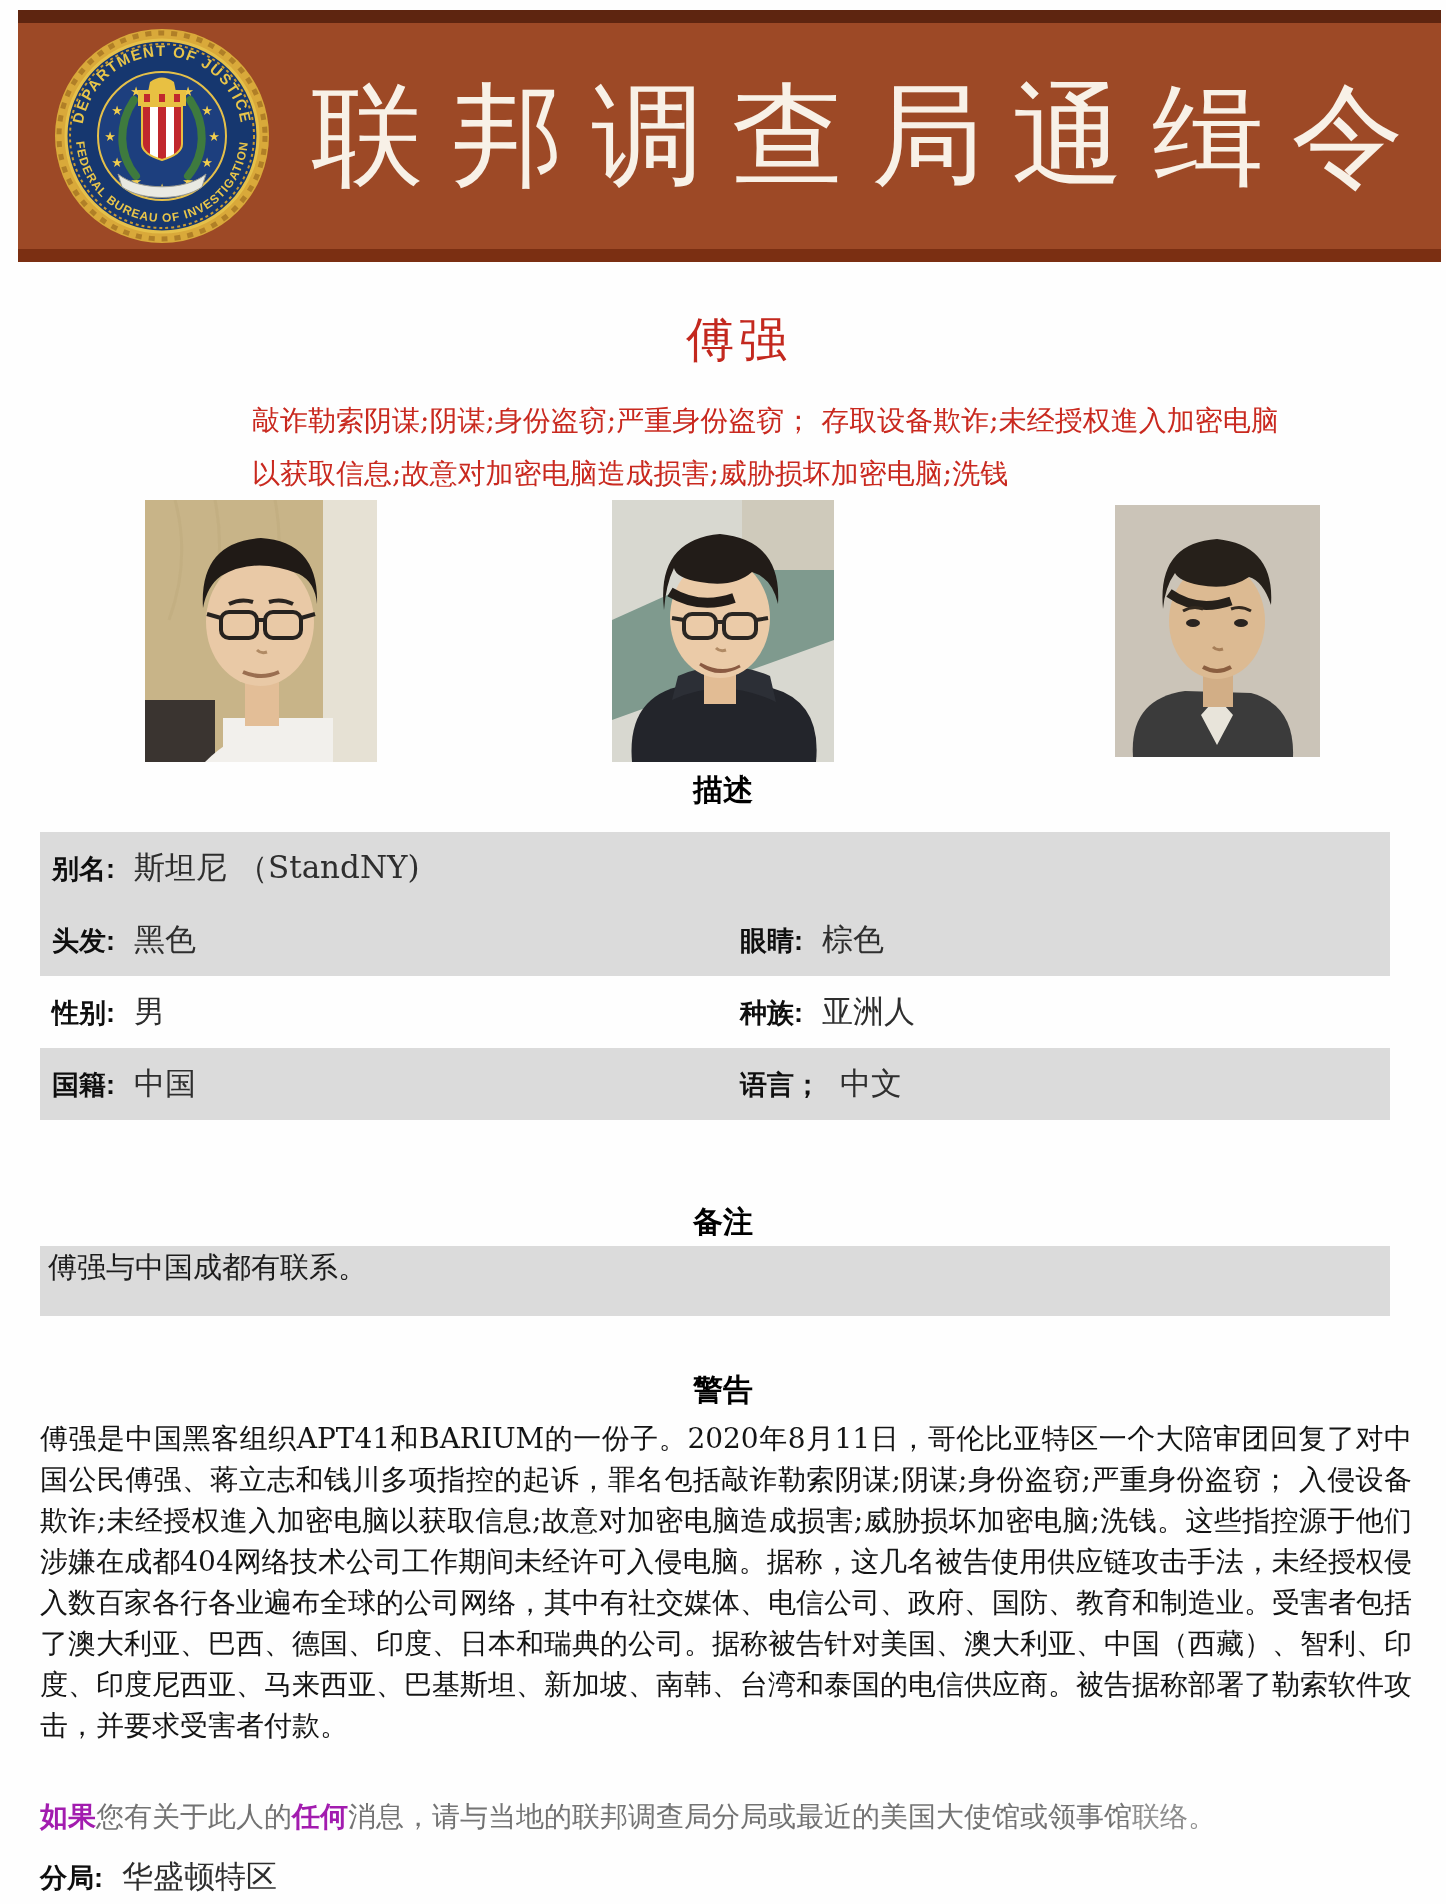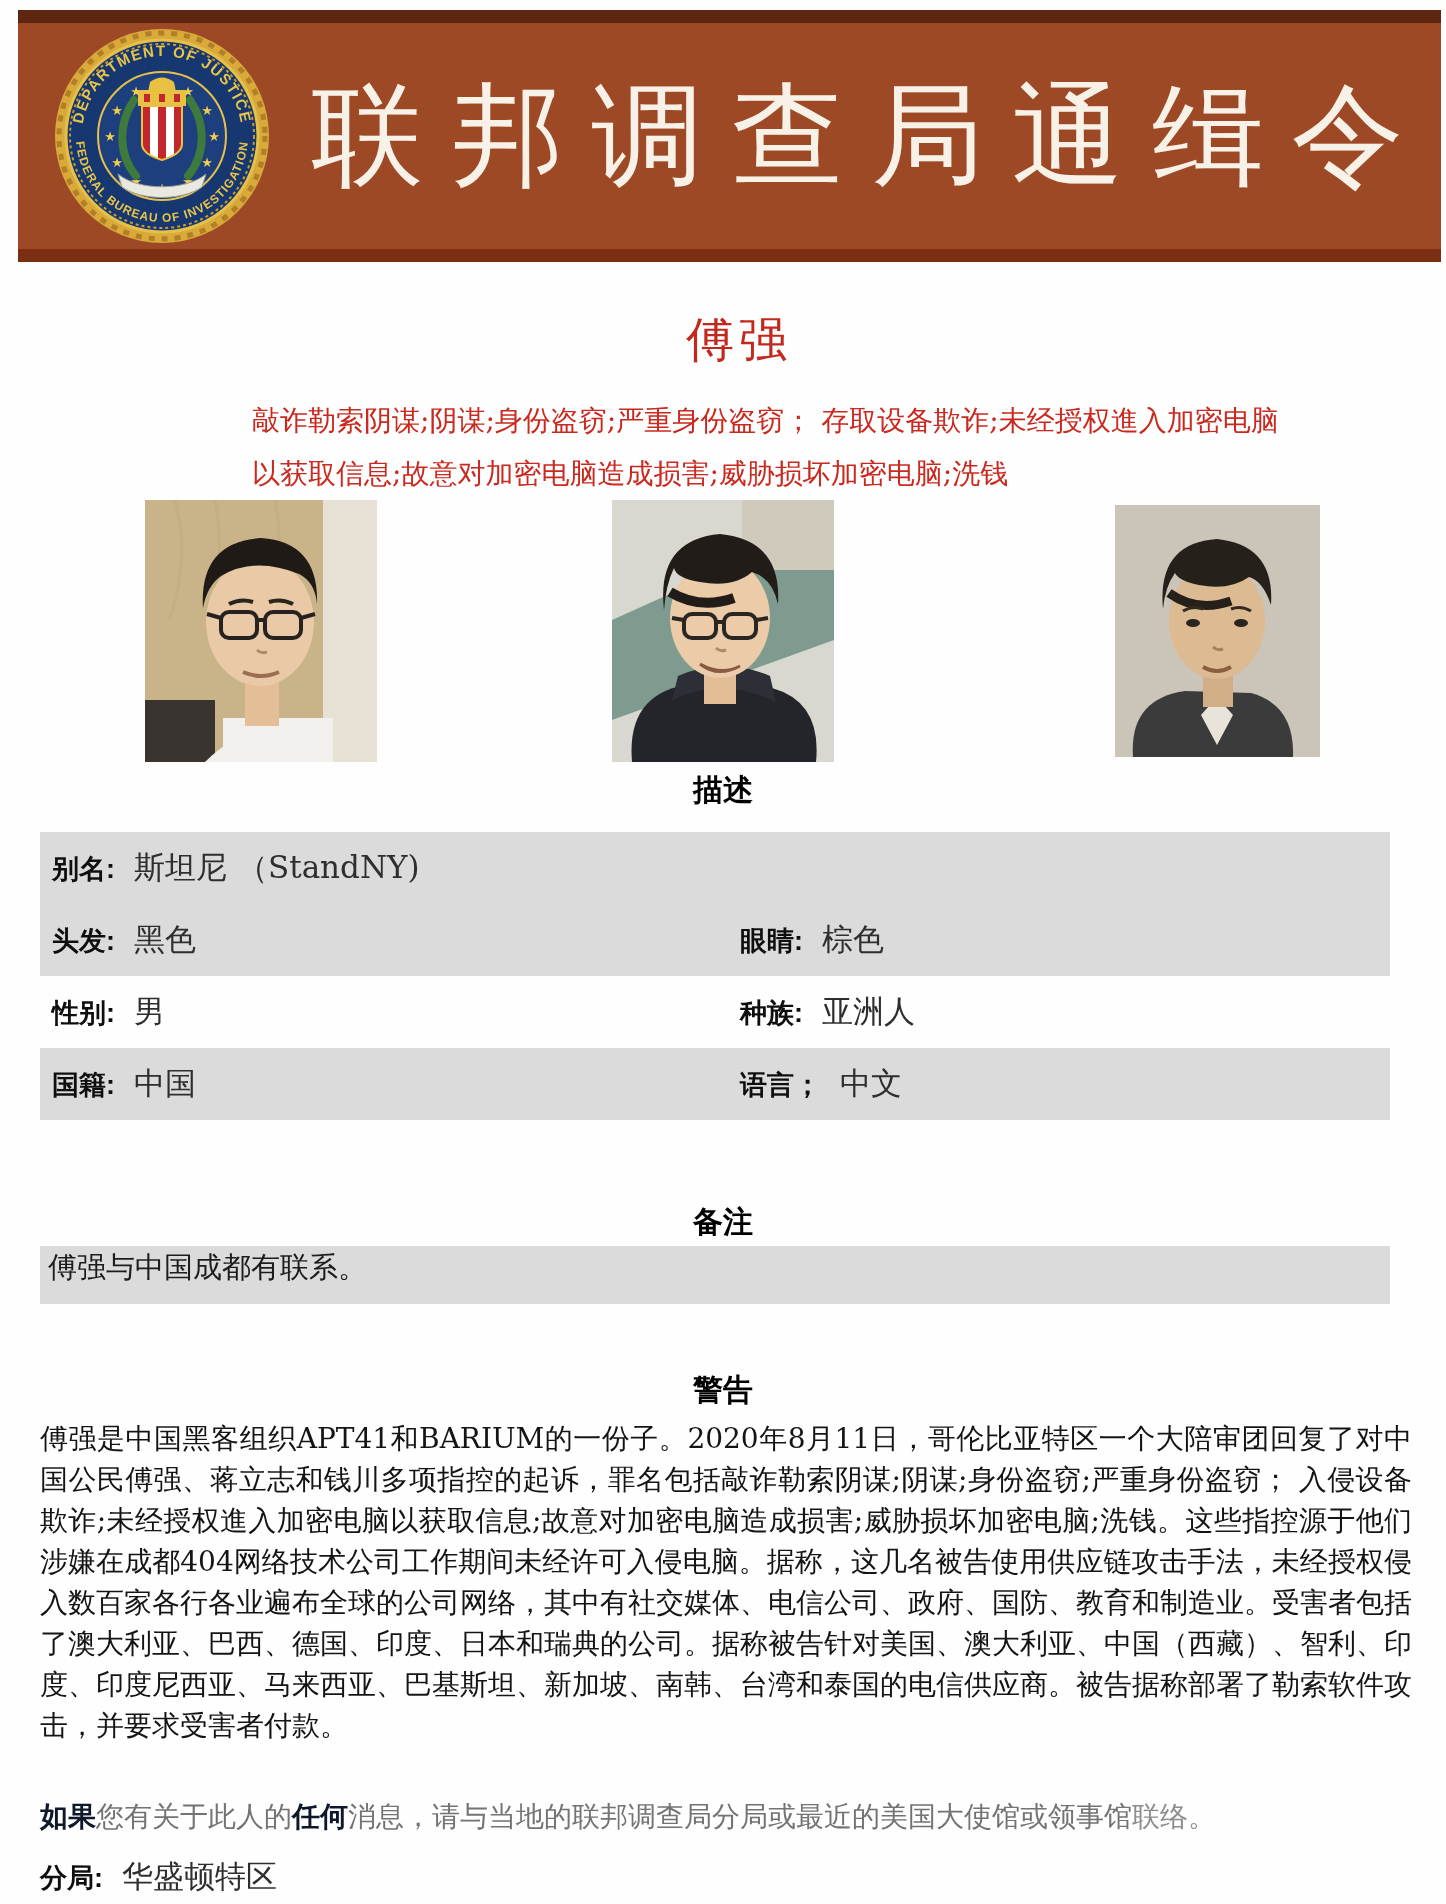--- a/index.html
+++ b/index.html
@@ -41,30 +41,30 @@
   .details { position:absolute; top:832px; left:40px; width:1350px; }
   .drow { position:relative; height:72px; }
   .drow.gray { background:#DBDBDB; }
   .dcell { position:absolute; top:50%; transform:translateY(-50%); white-space:nowrap; }
   .dcell.c1 { left:12px; }
   .dcell.c2 { left:700px; }
   .lbl { font-family:"Liberation Sans",sans-serif; font-weight:700; font-size:27px; color:#0E0E0E; }
   .val { font-family:"DejaVu Serif","Liberation Serif",serif; font-size:31px; color:#2E2E2E; margin-left:14px; }
 
   
-  .remark-band { position:absolute; top:1246px; left:40px; width:1350px; height:58px; background:#DBDBDB; }
+  .remark-band { position:absolute; top:1246px; left:40px; width:1350px; height:70px; background:#DBDBDB; }
   .remark-band .txt { position:absolute; left:8px; top:2px; font-size:29px; color:#1C1C1C; }
 
   
   .caution-text { position:absolute; top:1418px; left:40px; width:1372px;
                   font-size:28px; line-height:41px; text-align:justify; color:#141414; }
 
   
   .contact-line { position:absolute; top:1798px; left:40px; font-size:28px; white-space:nowrap; }
-  .c-b { font-family:Liberation Mono, monospace; font-weight:700; color:#0f172a; }
+  .c-b { font-family:Liberation Mono, monospace; font-weight:700; color:#a21caf; }
   .c-n { font-family:"Liberation Sans",sans-serif; color:#737373;text-align:right; }
   .c-muted { color:#8D8D8D; }
   .field-office { position:absolute; top:1856px; left:40px; white-space:nowrap; }
 </style>
 </head>
 <body>
 
 <div class="page">
 
   <div class="banner">

